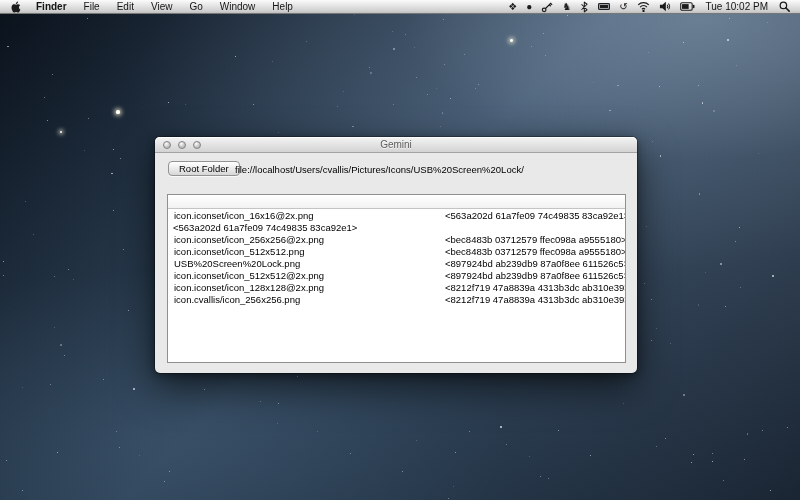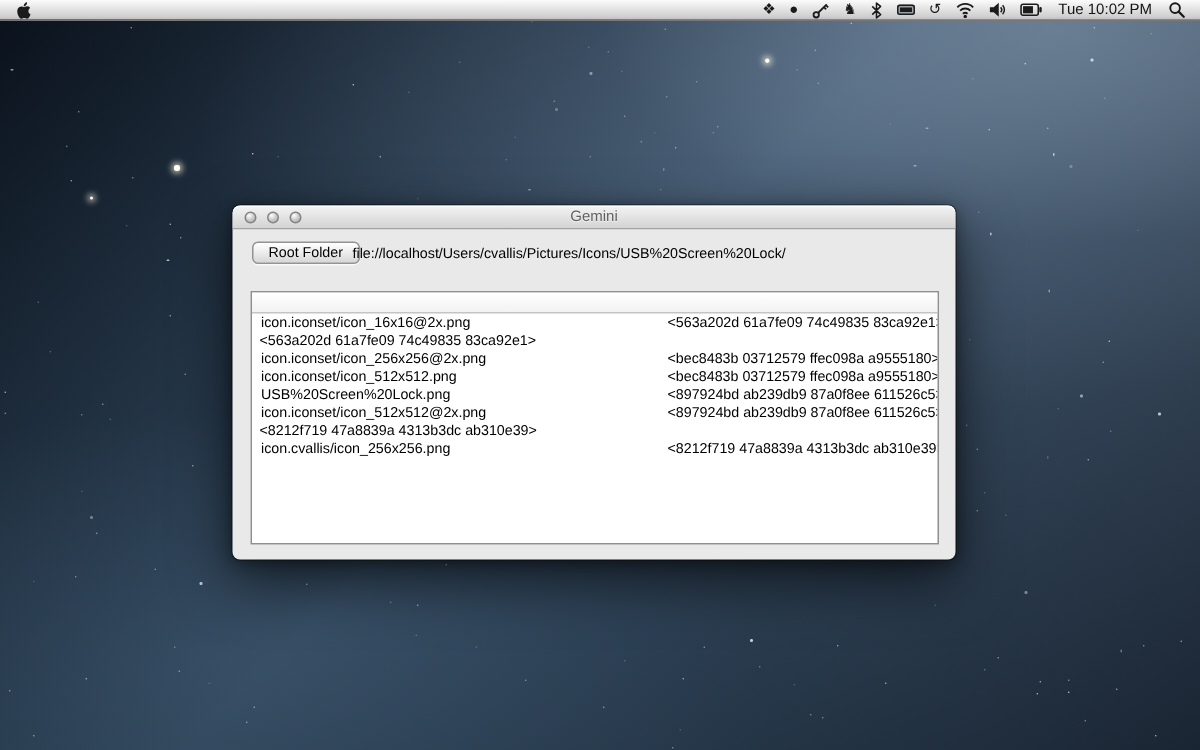--- a/index.html
+++ b/index.html
@@ -286,20 +286,30 @@
       <span class="star" style="left: 529.3px; top: 455.7px; width: 1px; height: 1px; opacity: 0.27;"></span>
     </div>
 </div>
 
 <div class="menubar">
   <span class="apple">
     <svg width="11" height="12" viewBox="0 0 14 16">
         <path fill="#1b1b1b" d="M11.6 8.6c0-1.8 1.5-2.7 1.6-2.8-.9-1.3-2.2-1.4-2.7-1.5-1.1-.1-2.2.7-2.8.7-.6 0-1.5-.7-2.4-.6-1.2 0-2.4.7-3 1.8-1.3 2.2-.3 5.5 .9 7.3.6.9 1.3 1.9 2.3 1.8.9 0 1.3-.6 2.4-.6s1.4.6 2.4.6c1 0 1.6-.9 2.2-1.8.7-1 1-2 1-2.1-.1 0-2-.8-2-3zM9.6 3.1c.5-.6.9-1.5.8-2.4-.8 0-1.7.5-2.2 1.2-.5.6-.9 1.5-.8 2.3.8.1 1.7-.4 2.2-1.1z"></path>
       </svg>
   </span>
+  <div class="menu-left">
+
+  <span class="menu-item">Finder</span>
+      <span class="menu-item">File</span>
+      <span class="menu-item">Edit</span>
+      <span class="menu-item">View</span>
+      <span class="menu-item">Go</span>
+      <span class="menu-item">Window</span>
+      <span class="menu-item">Help</span>
+    </div>
   <div class="menu-right">
     <span class="mi glyph">❖</span>
     <span class="mi glyph">●</span>
     <span class="mi">
       <svg width="12" height="12" viewBox="0 0 16 16">
           <g stroke="#1b1b1b" stroke-width="1.6" fill="none">
             <circle cx="4.2" cy="11.8" r="2.4"></circle>
             <path d="M6 10 L13.5 2.5 M11 5 l2 2 M12.8 3.2 l2 2"></path>
           </g>
         </svg>
@@ -391,20 +401,21 @@
             <div class="cell cf">USB%20Screen%20Lock.png</div>
             <div class="cell cm">&lt;897924bd ab239db9 87a0f8ee 611526c5&gt;</div>
           </div>
 
           <div class="row">
             <div class="cell cf">icon.iconset/icon_512x512@2x.png</div>
             <div class="cell cm">&lt;897924bd ab239db9 87a0f8ee 611526c5&gt;</div>
           </div>
 
           <div class="row">
+            <div class="cell cf">icon.iconset/icon_128x128@2x.png</div>
             <div class="cell cm">&lt;8212f719 47a8839a 4313b3dc ab310e39&gt;</div>
           </div>
 
           <div class="row">
             <div class="cell cf">icon.cvallis/icon_256x256.png</div>
             <div class="cell cm">&lt;8212f719 47a8839a 4313b3dc ab310e39&gt;</div>
           </div>
         </div>
     </div>
   </div>

